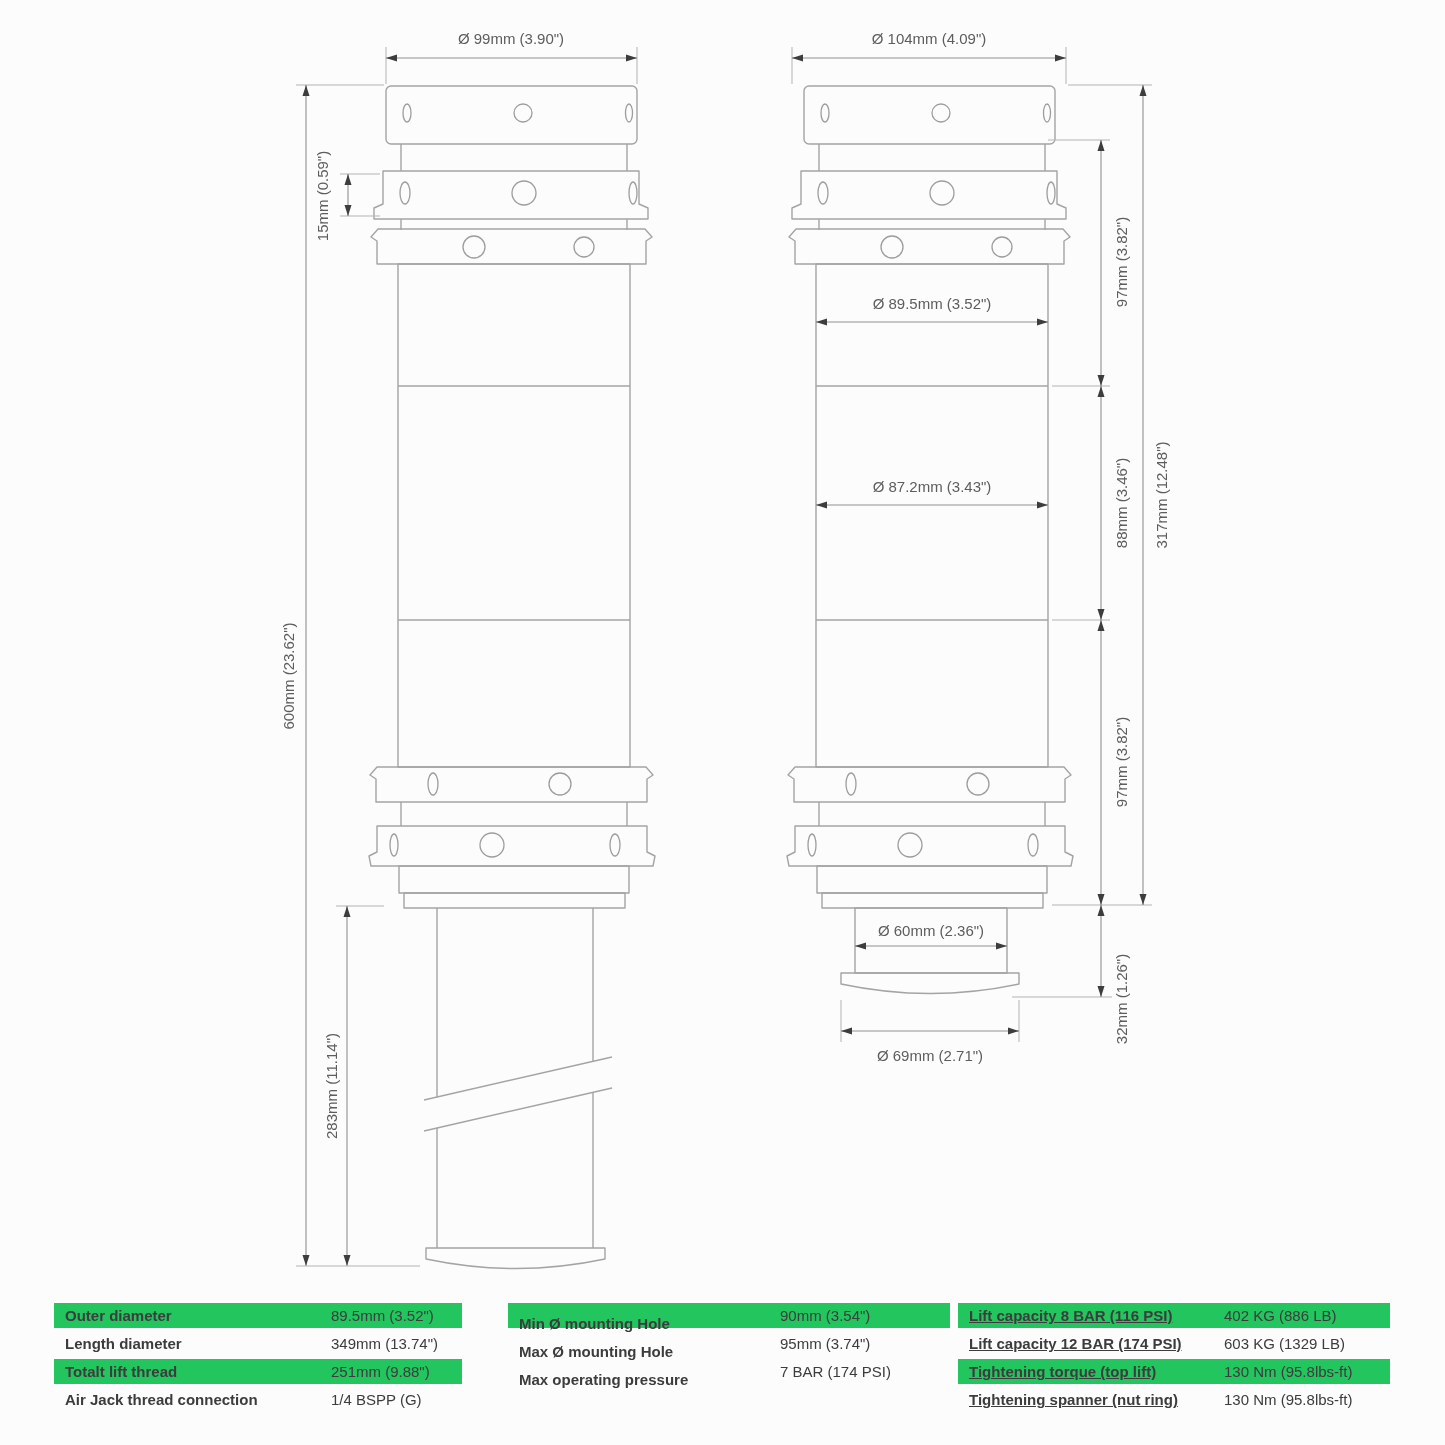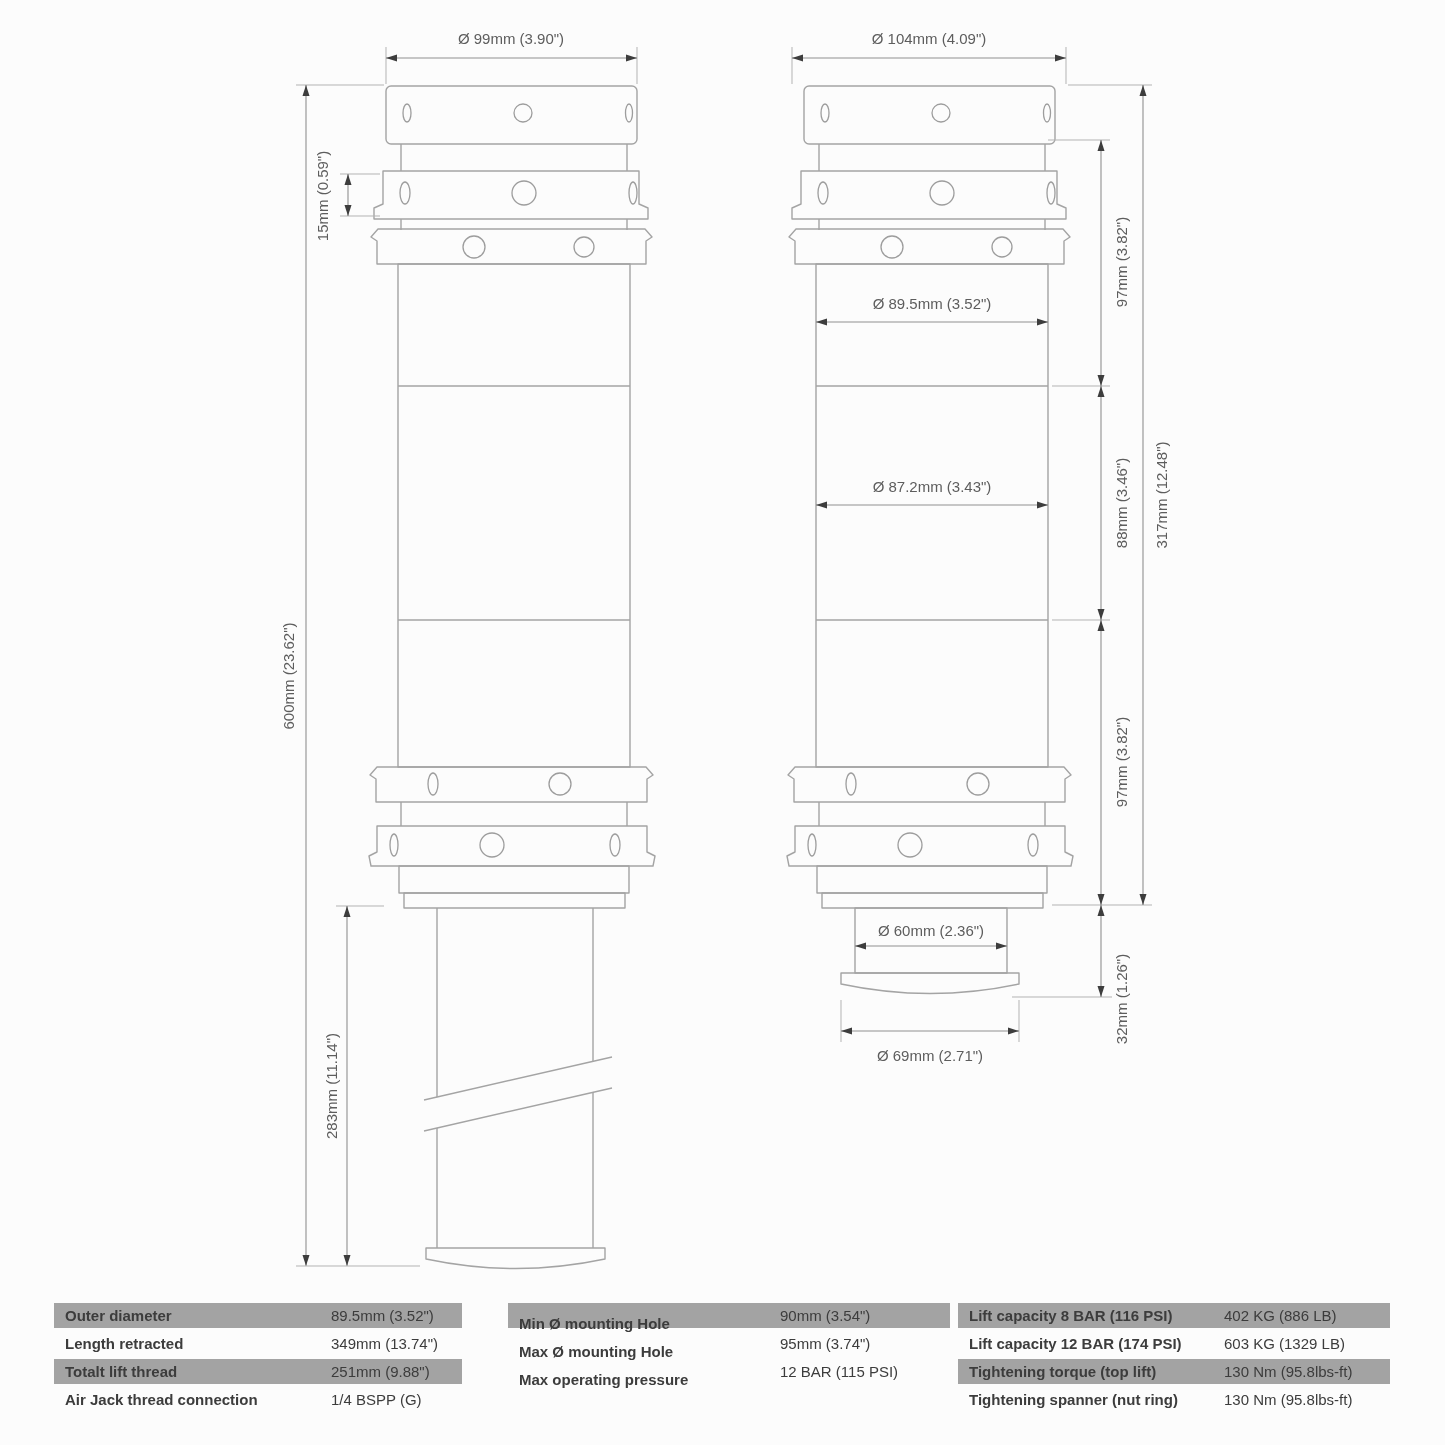--- a/index.html
+++ b/index.html
@@ -13,24 +13,24 @@
   .dim{stroke:#8f8f8f;stroke-width:1.1;fill:none;}
   .ext{stroke:#b3b3b3;stroke-width:1;fill:none;}
   .dimtext{fill:#5d5d5d;font-size:15px;}
   .spec-table{position:absolute;left:0;top:1303px;width:1445px;height:115px;}
   .spec-group{position:absolute;top:0;}
   .g1{left:54px;width:408px;}
   .g2{left:508px;width:442px;}
   .g3{left:958px;width:432px;}
   .g1 .spec-label{width:266px;}
   .g2 .spec-label{width:261px;margin-top:16px;}
-  .g3 .spec-label{width:255px;}
+  .g3 .spec-label{width:255px;text-decoration:underline;}
   .spec-row{display:flex;align-items:center;height:25px;margin-bottom:3px;
     font-size:15px;color:#3c3c3c;white-space:nowrap;}
-  .spec-row.shaded{background:#a3a3a3;}
+  .spec-row.shaded{background:#22c55e;}
   .spec-label{font-weight:700;padding-left:11px;flex-shrink:0;}
   .spec-value{font-weight:400;}
 </style>
 </head>
 <body>
 
 
 
 <svg width="1445" height="1295" viewBox="0 0 1445 1295">
   <defs>
@@ -187,21 +187,21 @@
 
 
 <div class="spec-table">
 
   <div class="spec-group g1">
     <div class="spec-row shaded">
       <span class="spec-label">Outer diameter</span>
       <span class="spec-value">89.5mm (3.52")</span>
     </div>
     <div class="spec-row">
-      <span class="spec-label">Length retracted</span>
+      <span class="spec-label">Length diameter</span>
       <span class="spec-value">349mm (13.74")</span>
     </div>
     <div class="spec-row shaded">
       <span class="spec-label">Totalt lift thread</span>
       <span class="spec-value">251mm (9.88")</span>
     </div>
     <div class="spec-row">
       <span class="spec-label">Air Jack thread connection</span>
       <span class="spec-value">1/4 BSPP (G)</span>
     </div>
@@ -211,21 +211,21 @@
     <div class="spec-row shaded">
       <span class="spec-label">Min Ø mounting Hole</span>
       <span class="spec-value">90mm (3.54")</span>
     </div>
     <div class="spec-row">
       <span class="spec-label">Max Ø mounting Hole</span>
       <span class="spec-value">95mm (3.74")</span>
     </div>
     <div class="spec-row">
       <span class="spec-label">Max operating pressure</span>
-      <span class="spec-value">12 BAR (115 PSI)</span>
+      <span class="spec-value">7 BAR (174 PSI)</span>
     </div>
   </div>
 
   <div class="spec-group g3">
     <div class="spec-row shaded">
       <span class="spec-label">Lift capacity 8 BAR (116 PSI)</span>
       <span class="spec-value">402 KG (886 LB)</span>
     </div>
     <div class="spec-row">
       <span class="spec-label">Lift capacity 12 BAR (174 PSI)</span>

